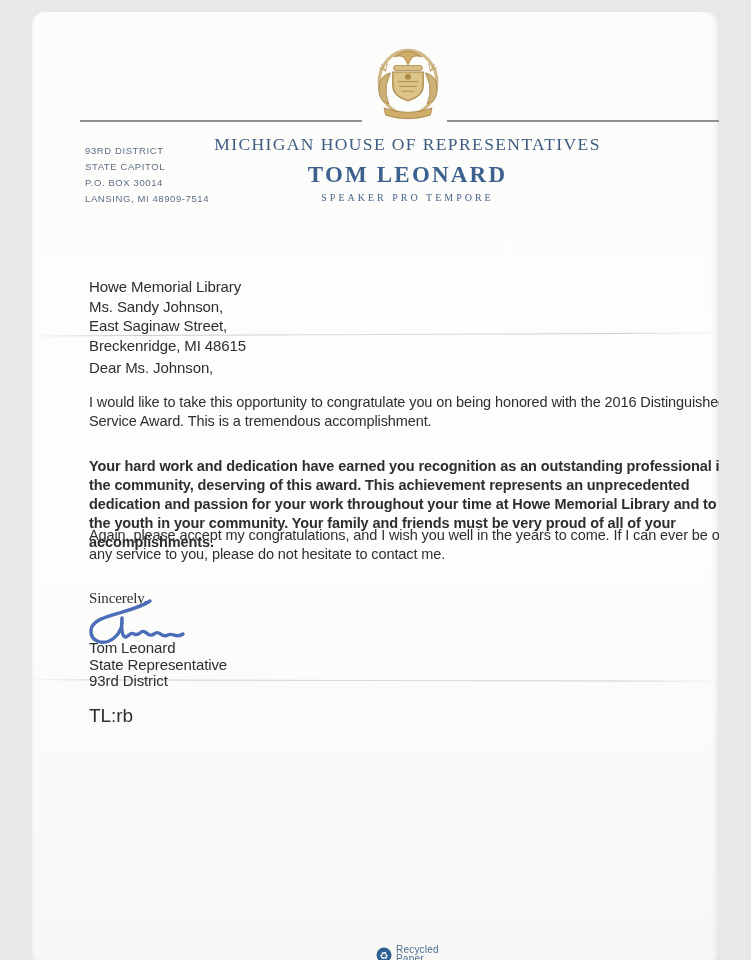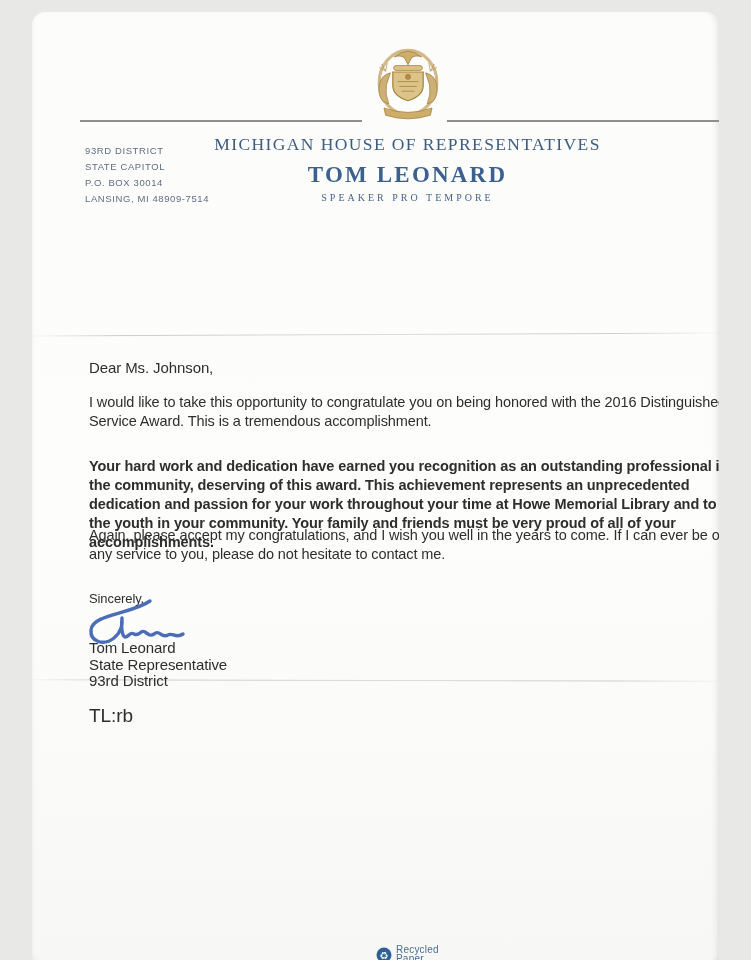--- a/index.html
+++ b/index.html
@@ -104,21 +104,21 @@
   .salutation { position: absolute; top: 346px; left: 57px; font-size: 15px; }
   .para {
     position: absolute;
     left: 57px;
     width: 648px;
     margin: 0;
   }
   .p1 { top: 381px; }
   .p2 { top: 445px; font-weight: bold; }
   .p3 { top: 514px; }
-  .closing { position: absolute; top: 577px; left: 57px; font-size: 13px; }
+  .closing { position: absolute; top: 577px; left: 57px; font-size: 15px; font-family: Liberation Serif, serif; }
   .signature { position: absolute; top: 586px; left: 50px; }
   .signer { position: absolute; top: 628px; left: 57px; line-height: 16.5px; font-size: 15px; }
   .ref { position: absolute; top: 694px; left: 57px; font-size: 19px; }
   
   .footer {
     position: absolute;
     top: 934px;
     left: 344px;
     display: flex;
     align-items: center;
@@ -172,20 +172,26 @@
   </div>
 
   <div class="lh-center">
     <div class="org">MICHIGAN HOUSE OF REPRESENTATIVES</div>
     <div class="rep-name">TOM LEONARD</div>
     <div class="rep-title">SPEAKER PRO TEMPORE</div>
   </div>
 
 
 
+  <div class="recipient body-text">
+    <div>Howe Memorial Library</div>
+    <div>Ms. Sandy Johnson,</div>
+    <div>East Saginaw Street,</div>
+    <div>Breckenridge, MI 48615</div>
+  </div>
 
   <div class="salutation body-text">Dear Ms. Johnson,</div>
 
   <p class="para p1 body-text">I would like to take this opportunity to congratulate you on being honored with the 2016 Distinguished Service Award. This is a tremendous accomplishment.</p>
   <p class="para p2 body-text">Your hard work and dedication have earned you recognition as an outstanding professional in the community, deserving of this award. This achievement represents an unprecedented dedication and passion for your work throughout your time at Howe Memorial Library and to the youth in your community. Your family and friends must be very proud of all of your accomplishments.</p>
   <p class="para p3 body-text">Again, please accept my congratulations, and I wish you well in the years to come. If I can ever be of any service to you, please do not hesitate to contact me.</p>
 
   <div class="closing body-text">Sincerely,</div>
 
   <svg class="signature" width="120" height="54" viewBox="0 0 120 54">

